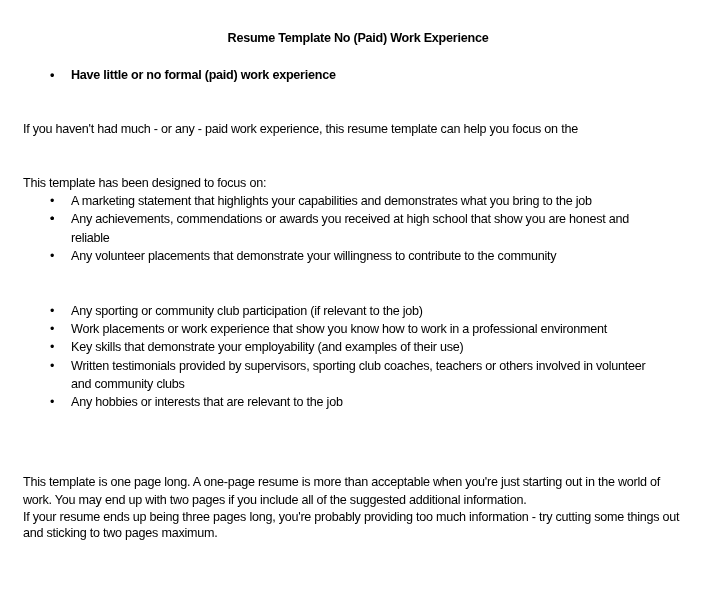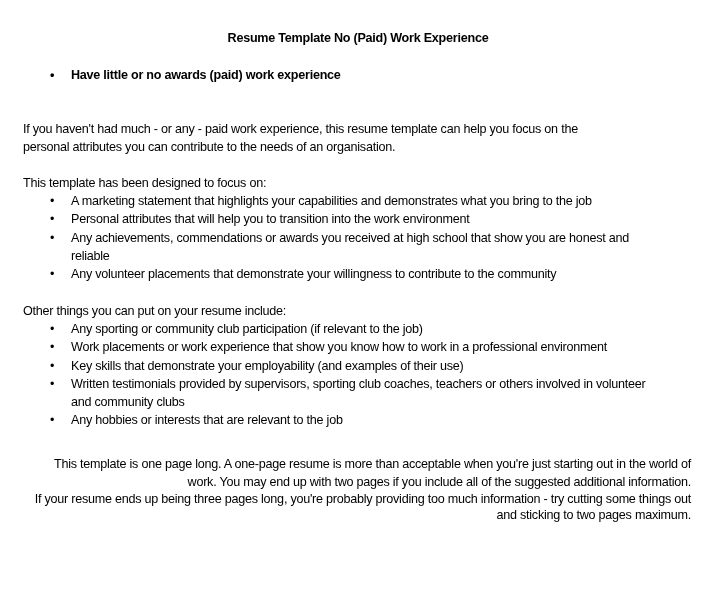--- a/index.html
+++ b/index.html
@@ -60,54 +60,51 @@
 <body>
 
 <div class="page">
 
   <div class="title">Resume Template No (Paid) Work Experience</div>
 
   <div class="block" style="top:66px;">
     <ul>
       <li class="bold">
         <span class="bullet">•</span>
-        <span>Have little or no awards (paid) work experience</span>
+        <span>Have little or no formal (paid) work experience</span>
       </li>
     </ul>
   </div>
 
   <div class="block" style="top:120px;">
     <p>If you haven't had much - or any - paid work experience, this resume template can help you focus on the</p>
-    <p>personal attributes you can contribute to the needs of an organisation.</p>
   </div>
 
   <div class="block" style="top:174px;">
     <p>This template has been designed to focus on:</p>
     <ul>
       <li>
         <span class="bullet">•</span>
         <span>A marketing statement that highlights your capabilities and demonstrates what you bring to the job</span>
       </li>
       <li>
         <span class="bullet">•</span>
-        <span>Personal attributes that will help you to transition into the work environment</span>
       </li>
       <li style="width:570px;">
         <span class="bullet">•</span>
         <span>Any achievements, commendations or awards you received at high school that show you are honest and reliable</span>
       </li>
       <li>
         <span class="bullet">•</span>
         <span>Any volunteer placements that demonstrate your willingness to contribute to the community</span>
       </li>
     </ul>
   </div>
 
   <div class="block" style="top:302px;">
-    <p>Other things you can put on your resume include:</p>
     <ul>
       <li>
         <span class="bullet">•</span>
         <span>Any sporting or community club participation (if relevant to the job)</span>
       </li>
       <li>
         <span class="bullet">•</span>
         <span>Work placements or work experience that show you know how to work in a professional environment</span>
       </li>
       <li>
@@ -118,18 +115,18 @@
         <span class="bullet">•</span>
         <span>Written testimonials provided by supervisors, sporting club coaches, teachers or others involved in volunteer and community clubs</span>
       </li>
       <li>
         <span class="bullet">•</span>
         <span>Any hobbies or interests that are relevant to the job</span>
       </li>
     </ul>
   </div>
 
-  <div class="block" style="top:455px; width:668px;text-align:right;">
+  <div class="block" style="top:473px; width:668px;">
     <p>This template is one page long. A one-page resume is more than acceptable when you're just starting out in the world of work. You may end up with two pages if you include all of the suggested additional information.</p>
     <p style="line-height:16px;">If your resume ends up being three pages long, you're probably providing too much information - try cutting some things out and sticking to two pages maximum.</p>
   </div>
 
 </div>
 
 </body></html>

